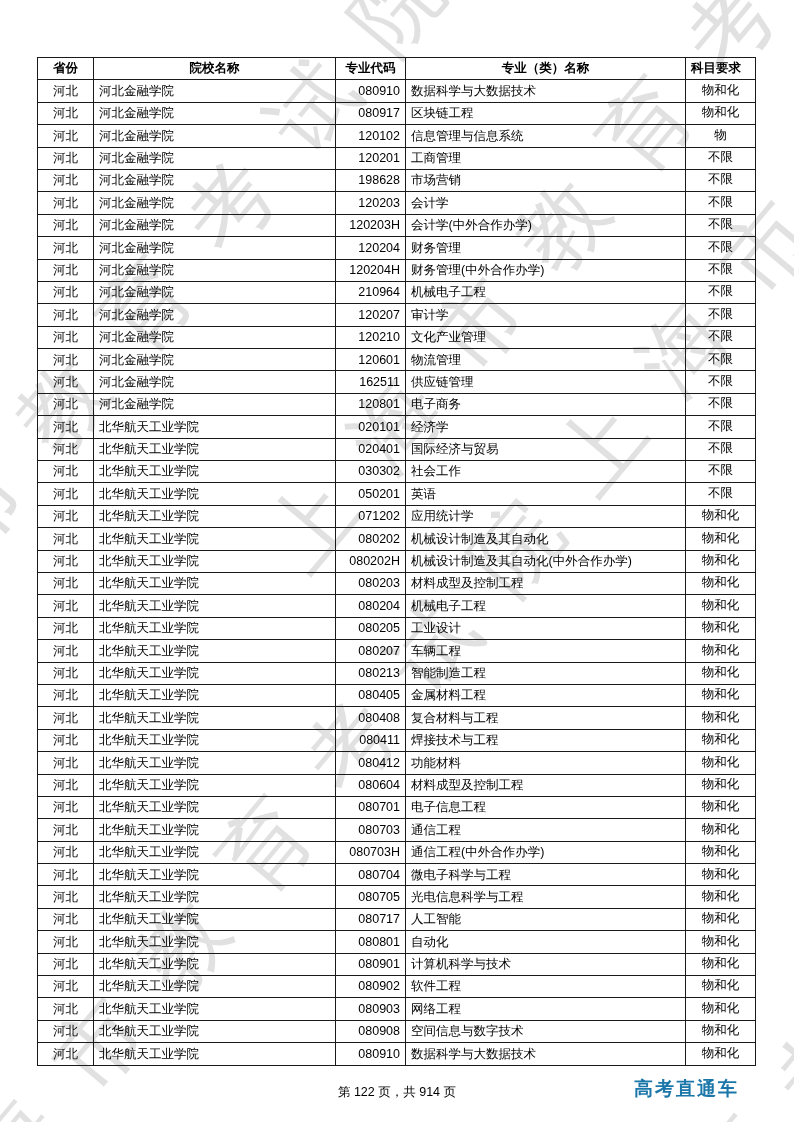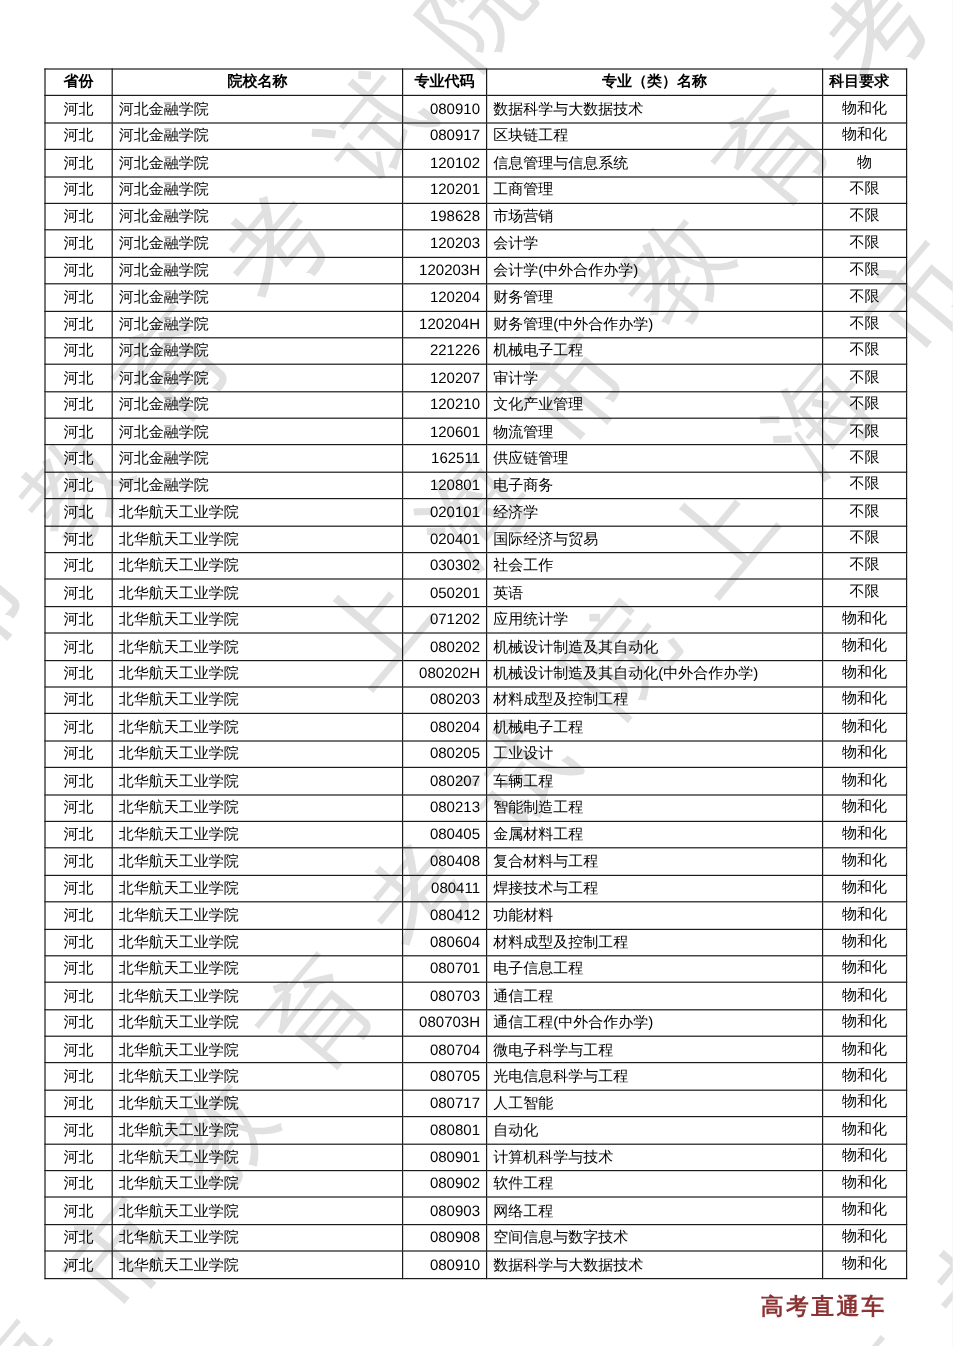--- a/index.html
+++ b/index.html
@@ -149,21 +149,21 @@
         <tr>
           <td class="col0">河北</td>
           <td class="col1">河北金融学院</td>
           <td class="col2">120204H</td>
           <td class="col3">财务管理(中外合作办学)</td>
           <td class="col4">不限</td>
         </tr>
         <tr>
           <td class="col0">河北</td>
           <td class="col1">河北金融学院</td>
-          <td class="col2">221226</td>
+          <td class="col2">210964</td>
           <td class="col3">机械电子工程</td>
           <td class="col4">不限</td>
         </tr>
         <tr>
           <td class="col0">河北</td>
           <td class="col1">河北金融学院</td>
           <td class="col2">120207</td>
           <td class="col3">审计学</td>
           <td class="col4">不限</td>
         </tr>
@@ -394,16 +394,19 @@
         <tr>
           <td class="col0">河北</td>
           <td class="col1">北华航天工业学院</td>
           <td class="col2">080910</td>
           <td class="col3">数据科学与大数据技术</td>
           <td class="col4">物和化</td>
         </tr>
       </tbody>
   </table>
 
-
-  <div class="brand" style="color: #7f1d1d;">高考直通车</div>
+  <div class="footer">
+    <span>第 122 页，共 914 页</span>
+  </div>
+
+  <div class="brand" style="color: #0369a1;">高考直通车</div>
 
 </div>
 
 </body></html>

